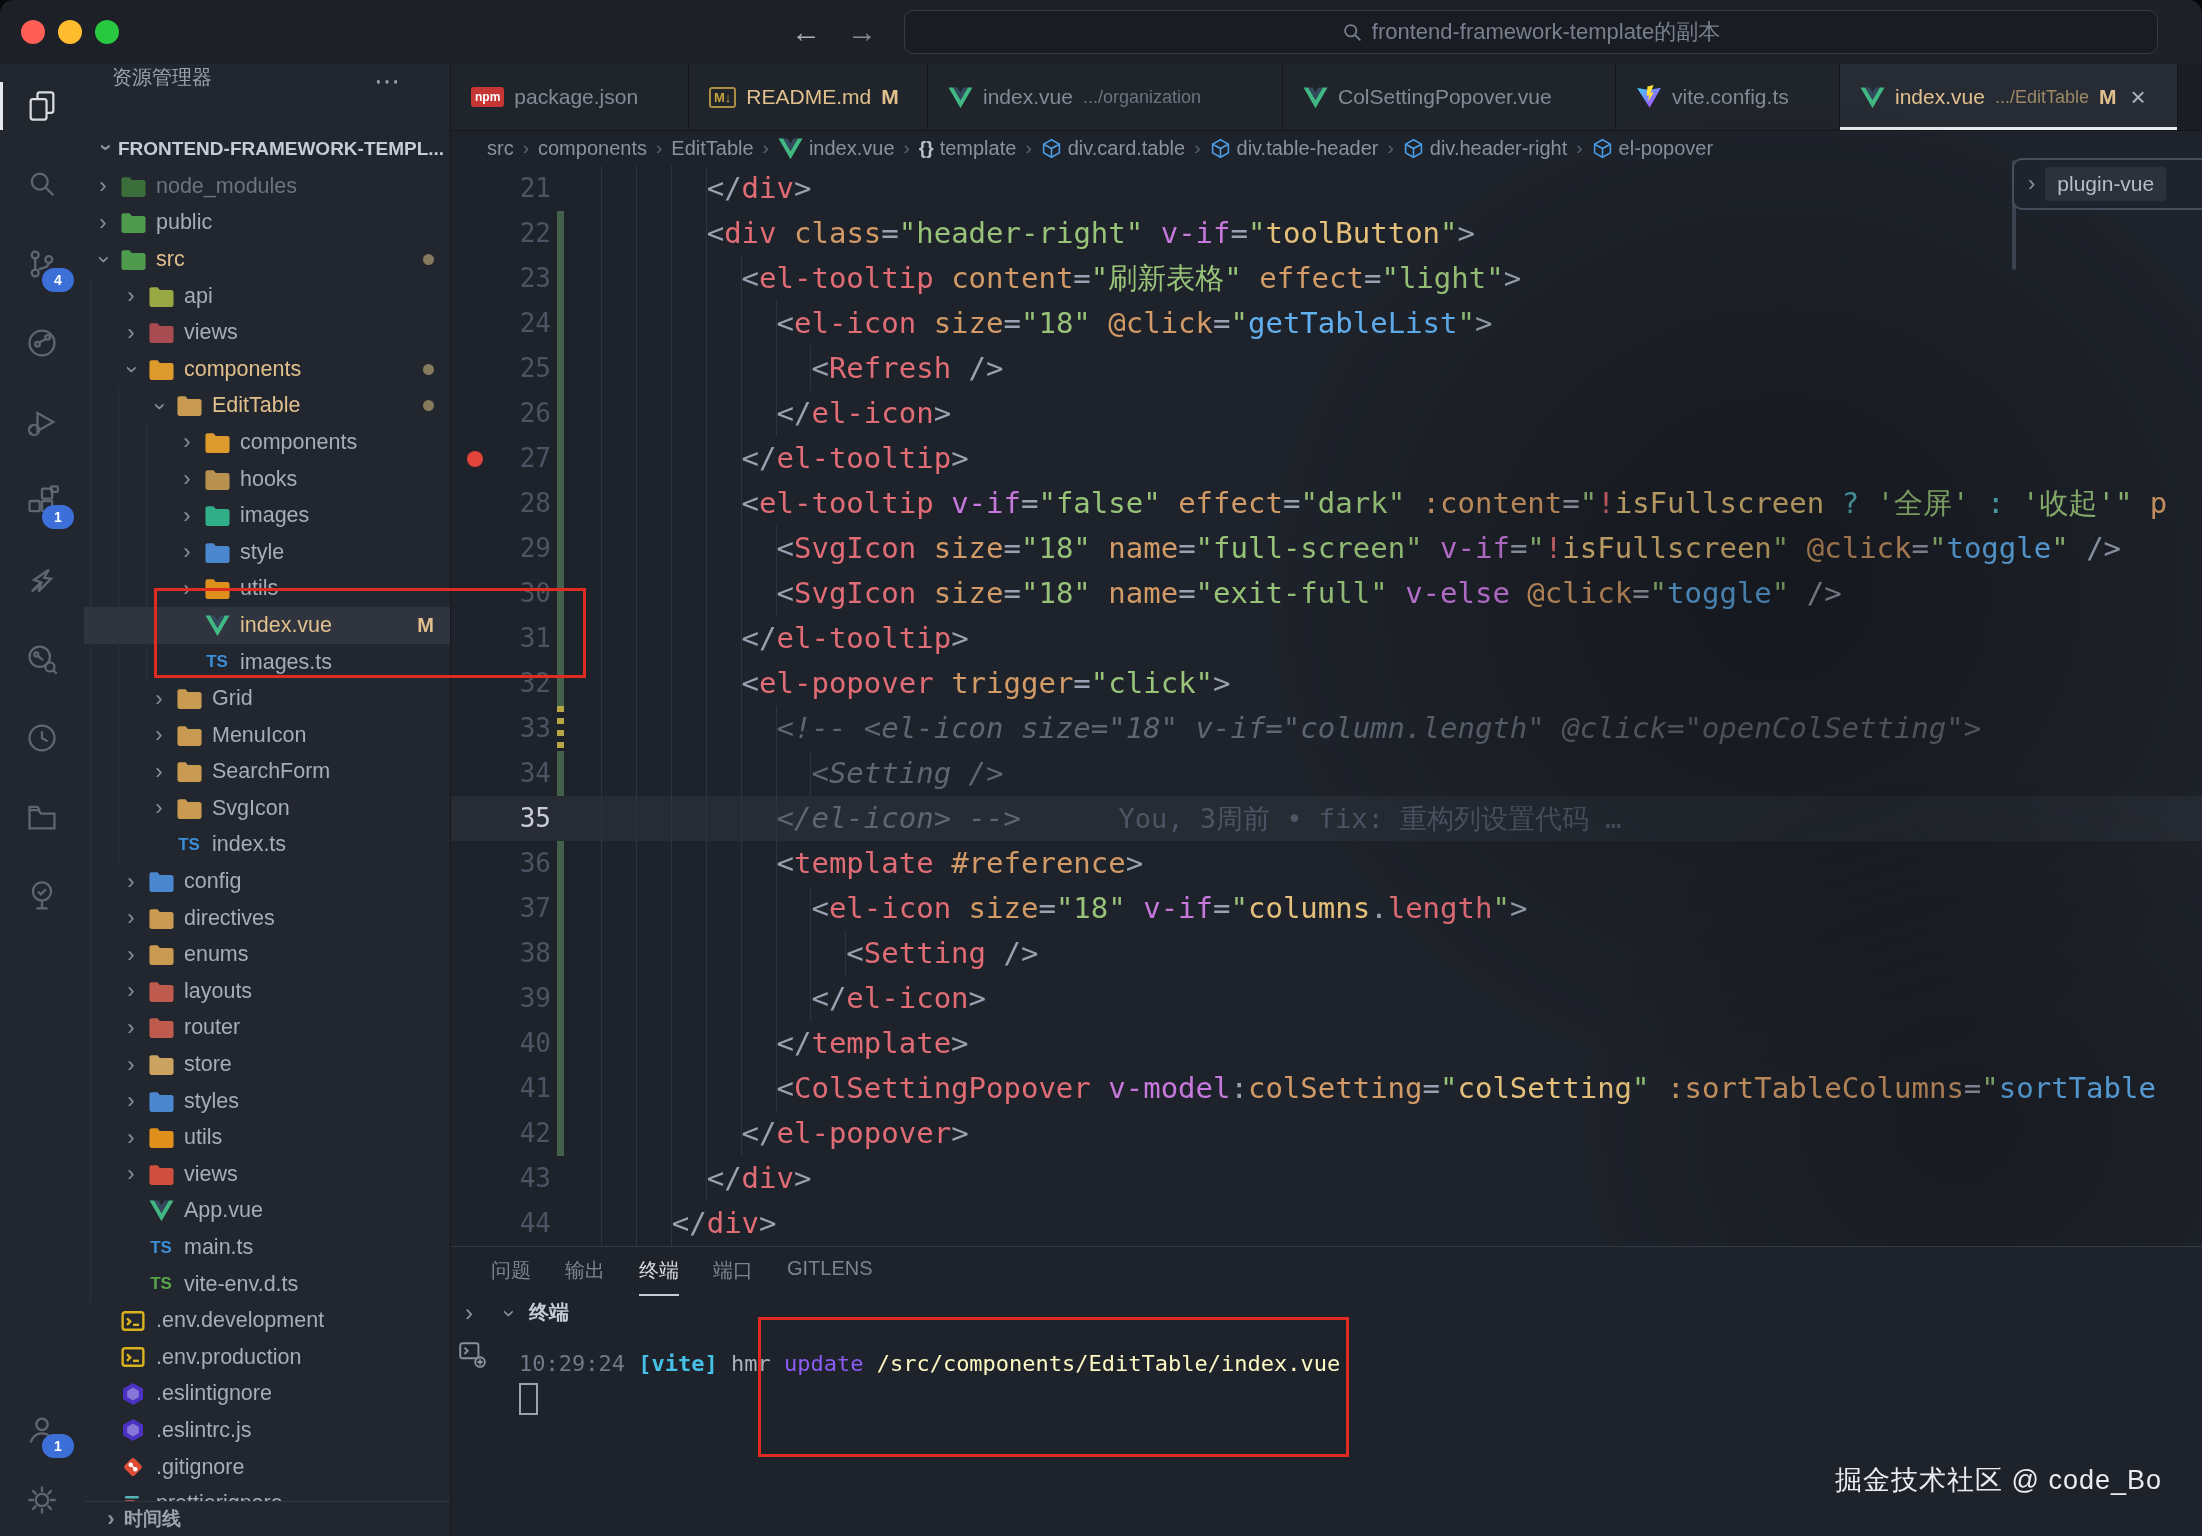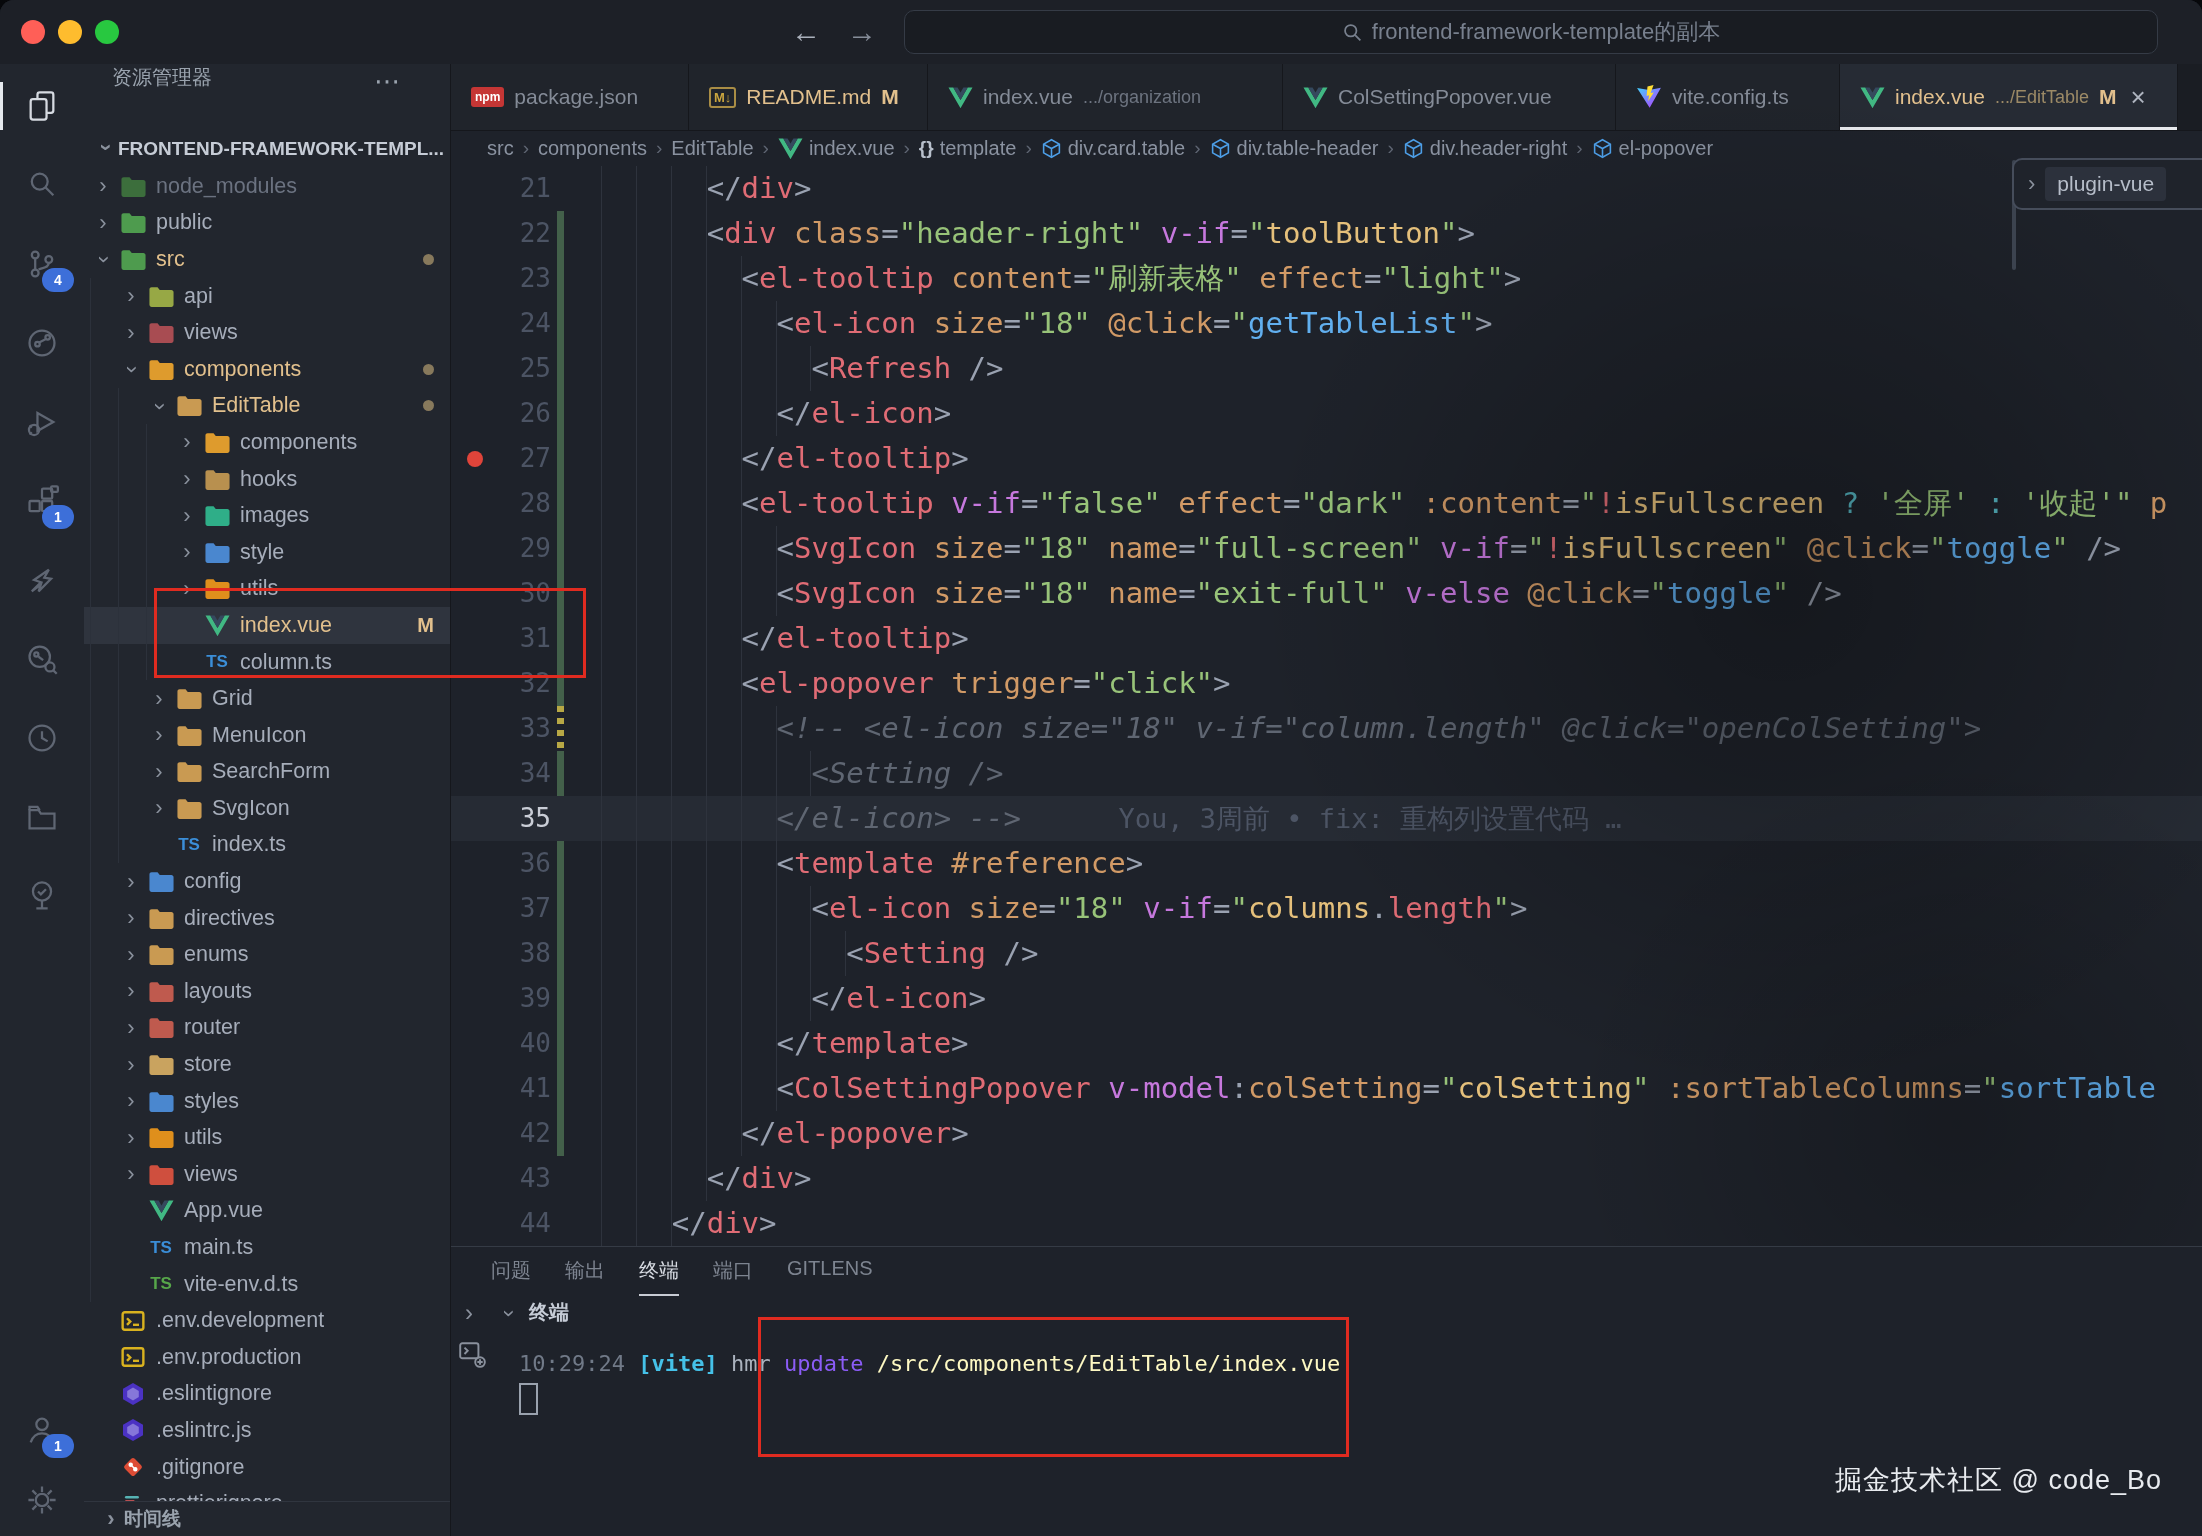--- a/index.html
+++ b/index.html
@@ -389,21 +389,21 @@
           </span>
         </div>
         <div class="row">
           <span class="tg b"></span>
           <span class="tg b"></span>
           <span class="tg b"></span>
           <span class="chev none">›</span>
           <span class="ficon">
             <span class="tschip" style="color:#3b8ed8">TS</span>
           </span>
-          <span class="lbl">column.ts</span>
+          <span class="lbl">images.ts</span>
           <span class="right"></span>
         </div>
         <div class="row">
           <span class="tg b"></span>
           <span class="tg b"></span>
           <span class="chev ">›</span>
           <span class="ficon">
             <svg width="27" height="23" viewBox="0 0 24 21">
               <path fill="#c99a52" d="M1 4c0-1.2.9-2 2-2h5.4l2 2.6H21c1.1 0 2 .9 2 2V18c0 1.1-.9 2-2 2H3c-1.1 0-2-.9-2-2z"></path>
             </svg>

